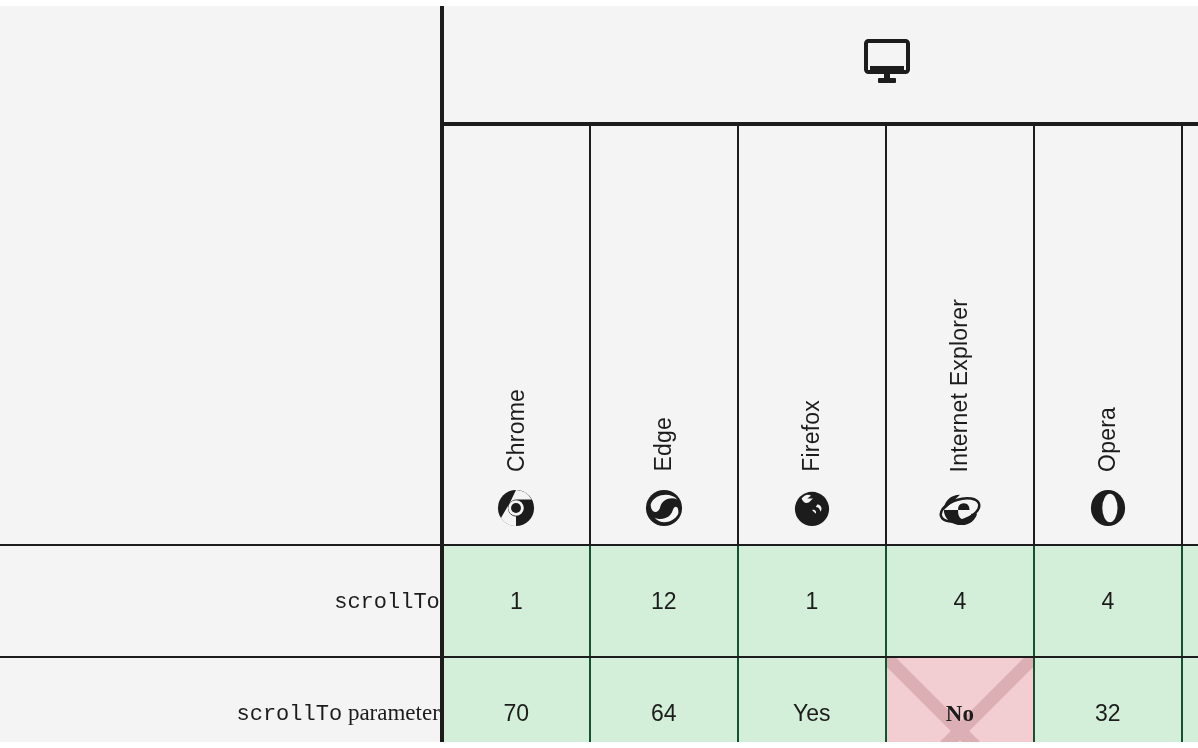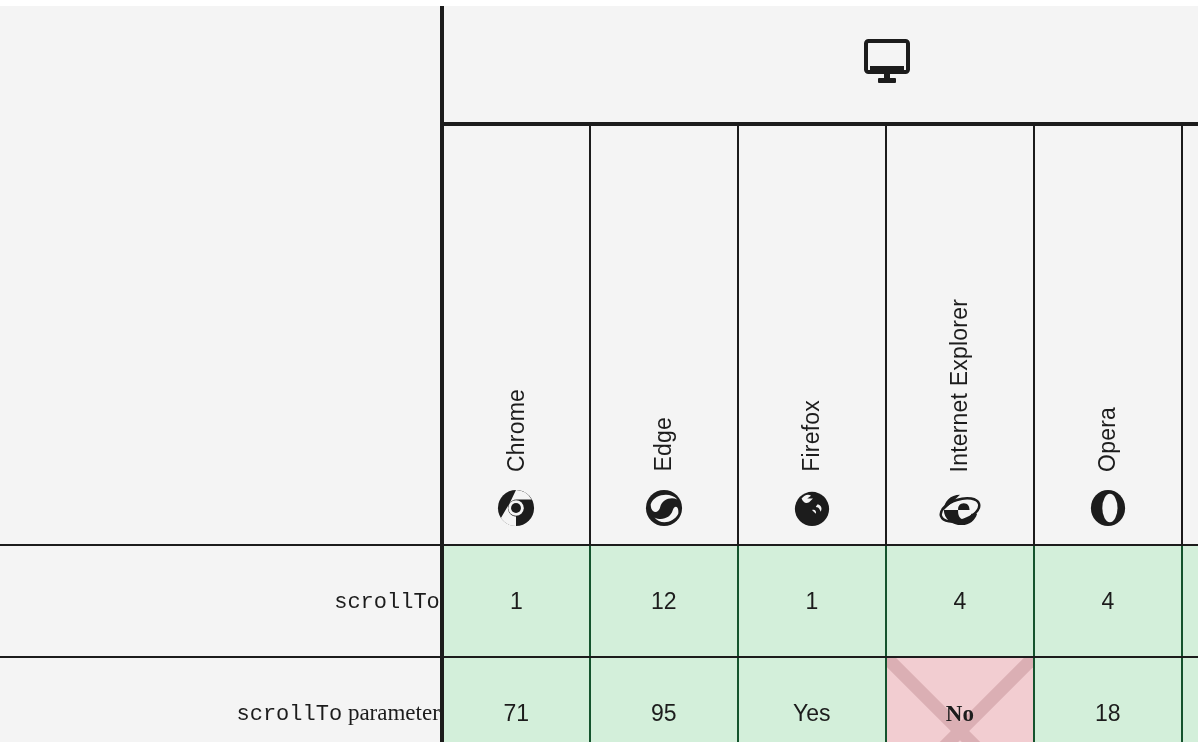--- a/index.html
+++ b/index.html
@@ -283,37 +283,37 @@
         <td class="support-cell support-yes">
           
         </td>
       </tr>
 
       <tr class="data-row">
         <td class="feature-name">
           <span class="code">scrollTo</span><span class="plain"> parameter</span>
         </td>
         <td class="support-cell support-yes first-browser">
-          <span>71</span>
-        </td>
-        <td class="support-cell support-yes">
-          <span>95</span>
+          <span>70</span>
+        </td>
+        <td class="support-cell support-yes">
+          <span>64</span>
         </td>
         <td class="support-cell support-yes">
           <span>Yes</span>
         </td>
         <td class="support-cell support-no">
           <svg class="cross-overlay" viewBox="0 0 100 100" preserveAspectRatio="none">
             <line x1="0" y1="0" x2="100" y2="100" stroke="#dbafb4" stroke-width="13" vector-effect="non-scaling-stroke"></line>
             <line x1="100" y1="0" x2="0" y2="100" stroke="#dbafb4" stroke-width="13" vector-effect="non-scaling-stroke"></line>
           </svg>
           <span class="no-label">No</span>
         </td>
         <td class="support-cell support-yes">
-          <span>18</span>
+          <span>32</span>
         </td>
         <td class="support-cell support-yes">
           
         </td>
       </tr>
     </tbody>
   </table>
 
 </div>
 

